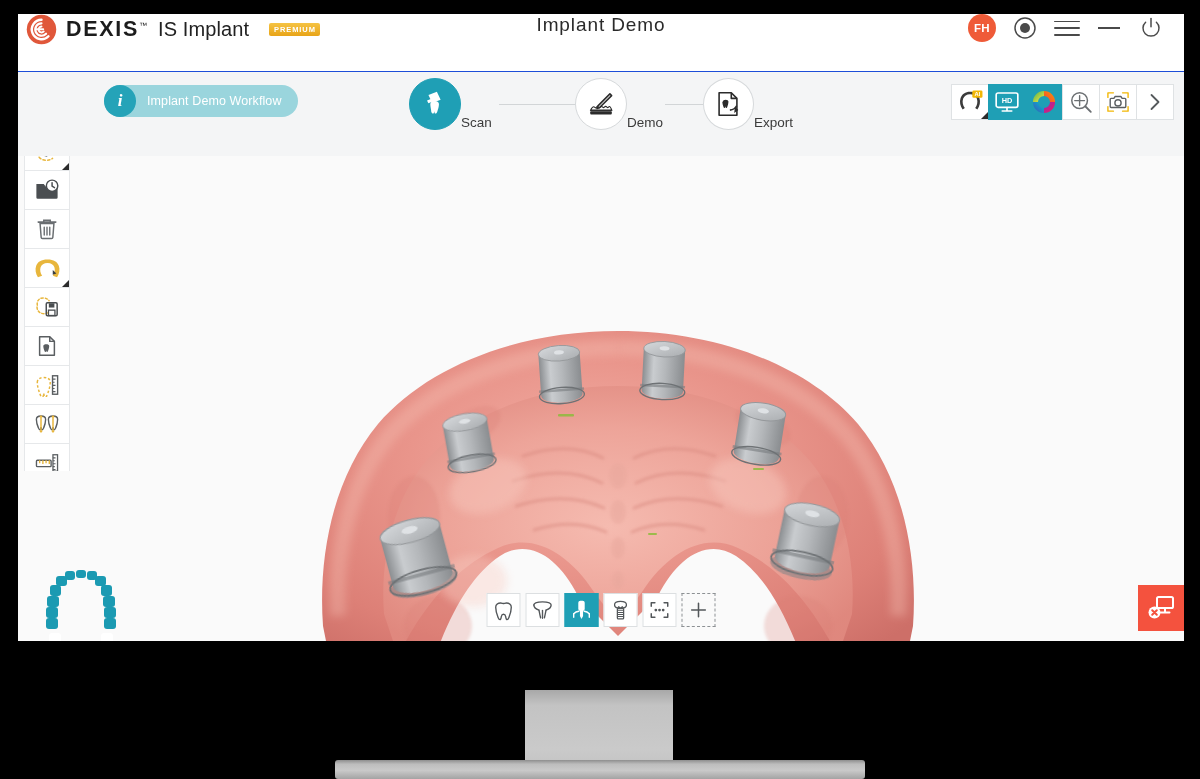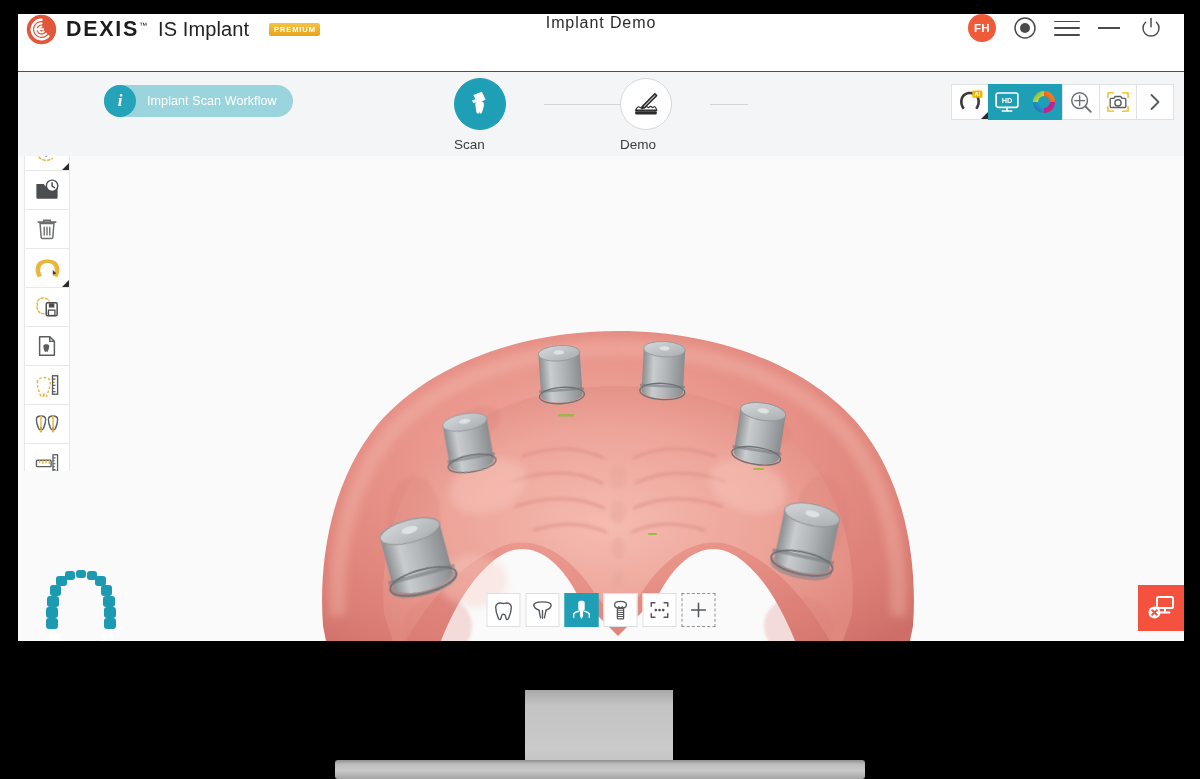--- a/index.html
+++ b/index.html
@@ -61,21 +61,21 @@
   }
   #premium {
     display: inline-block;
     background: linear-gradient(to bottom,#f5c344,#e8a417);
     color: #fff; font-size: 7.5px; font-weight: 700; letter-spacing: .9px;
     padding: 2px 4px 2px 5px; border-radius: 2px;
     margin-left: 20px; position: relative; top: -4px;
   }
   #doc-title {
     position: absolute; left: 0; right: 0; text-align: center;
-    font-size: 16px; color: #2a2a2a; letter-spacing: .9px;
+    font-size: 19px; color: #2a2a2a; letter-spacing: .9px;
     pointer-events: none;
   }
   #win-actions {
     margin-left: auto; display: flex; align-items: center;
     gap: 16px; padding-right: 20px; position: relative; z-index: 3;
   }
   #avatar {
     width: 28px; height: 28px; border-radius: 50%;
     background: #ef5b38; color: #fff;
     font-size: 11.5px; font-weight: 700; letter-spacing: .3px;
@@ -105,21 +105,21 @@
     font-size: 17px; font-weight: 700; font-style: italic;
     font-family: "Liberation Serif", serif;
   }
   #info-pill .txt { color: #ffffff; font-size: 12.5px; margin-left: 11px; letter-spacing: .1px; }
 
   
   #steps {
     position: absolute; left: 50%; transform: translateX(-50%);
     top: 6px; display: flex; align-items: flex-start;
   }
-  .step { width: 90px; display: flex; flex-direction: column; align-items: flex-start; cursor: pointer; }
+  .step { width: 90px; display: flex; flex-direction: row; align-items: flex-end; cursor: pointer; }
   .step .bub {
     width: 52px; height: 52px; border-radius: 50%;
     background: #fff; border: 1px solid #d6d9db;
     display: flex; align-items: center; justify-content: center;
   }
   .step.active .bub { background: #1f9fb5; border-color: #1f9fb5; }
   .step .lbl { margin-top: 7px; font-size: 13.5px; color: #3b3b3b; }
   .connector { width: 38px; height: 1px; background: #d2d5d7; margin-top: 26px; }
 
   
@@ -240,21 +240,21 @@
               <path d="M12 2.6v8.2" stroke="#4a4a4a" stroke-width="1.5" stroke-linecap="round"></path>
             </svg>
         </div>
       </div>
     </div>
 
     <div id="toolrow">
 
       <div id="info-pill">
         <div class="circ">i</div>
-        <div class="txt">Implant Scan Workflow</div>
+        <div class="txt">Implant Demo Workflow</div>
       </div>
 
       <div id="steps">
 
         <div class="step active">
           <div class="bub">
             <svg width="30" height="30" viewBox="0 0 32 32">
               <path d="M9 6.5l9-3.5 4 8.5-9 3.5z" fill="#fff"></path>
               <path d="M7.5 12.2l5.4-2.2 1.4 3-5.4 2.2z" fill="#fff"></path>
               <path d="M11 16c0-2 2-3.2 4.6-3.2S20.2 14 20.2 16c0 2.8-.9 5.6-1.8 8.2-.4 1.2-1 2-1.8 2-1 0-1.2-1.4-1.4-2.6-.2 1.2-.5 2.6-1.4 2.6-.8 0-1.4-.8-1.8-2C11.9 21.6 11 18.8 11 16z" fill="#fff"></path>
@@ -272,20 +272,32 @@
               <path d="M25.5 5.2l1.8 1.8-13 13-2.6.8.8-2.6z" fill="none" stroke="#2b2b2b" stroke-width="1.7" stroke-linejoin="round"></path>
               <path d="M4.5 22.5h23v1.2H4.5z" fill="#2b2b2b"></path>
               <path d="M5 22.5c1-2.2 2.2-3.6 3.2-3.6s1.4 1.2 2 1.2 1.1-1.4 2.1-1.4 1.4 1.3 2.1 1.3 1.2-1.4 2.2-1.4 1.4 1.3 2.1 1.3 1.2-1.4 2.2-1.4 1.7 1.3 2.3 1.3 1-1.1 1.8-1.1 1.6 1.5 2.5 3.8z" fill="none" stroke="#2b2b2b" stroke-width="1.2"></path>
               <rect x="4.5" y="23.8" width="23" height="3.4" rx="1" fill="#2b2b2b"></rect>
             </svg>
           </div>
           <div class="lbl">Demo</div>
         </div>
         <div class="connector"></div>
 
+        <div class="step">
+          <div class="bub">
+            <svg width="30" height="30" viewBox="0 0 32 32">
+              <path d="M6.5 4h13l6 6v18h-19z" fill="none" stroke="#2b2b2b" stroke-width="1.7" stroke-linejoin="round"></path>
+              <path d="M19.5 4v6h6" fill="none" stroke="#2b2b2b" stroke-width="1.7" stroke-linejoin="round"></path>
+              <path d="M10.5 13.5c0-1.3 1.3-2.1 3-2.1s3 .8 3 2.1c0 1.9-.6 3.7-1.2 5.4-.3.8-.6 1.4-1.2 1.4-.6 0-.8-1-.9-1.8-.2.8-.4 1.8-.9 1.8-.5 0-.9-.6-1.2-1.4-.6-1.7-1.2-3.5-1.2-5.4z" fill="#2b2b2b"></path>
+              <path d="M18 22.5c3.5-.4 6-2 7.2-4.6" fill="none" stroke="#2b2b2b" stroke-width="1.7"></path>
+              <path d="M22.6 25.6l4.4-3.2-3.6-3.6z" fill="#2b2b2b"></path>
+            </svg>
+          </div>
+          <div class="lbl">Export</div>
+        </div>
       </div>
 
       <div id="right-tools">
         <div class="rtool">
           <svg width="26" height="24" viewBox="0 0 28 26">
             <path d="M6 21c-2.6-3.4-3.6-8-2.2-12.2C5.2 4.6 9 2 14 2s8.8 2.6 10.2 6.8C25.6 13 24.6 17.6 22 21l-2.4-1.6c2.2-2.8 3-6.6 1.9-10C20.4 6.4 17.5 4.5 14 4.5S7.6 6.4 6.5 9.4c-1.1 3.4-.3 7.2 1.9 10z" fill="#3b3b3b"></path>
             <path d="M7.2 10.2l2.3-.7.8 2.5-2.3.7zm3.4-1.1l2.4-.5.5 2.6-2.4.5zm3.6-.6h2.4l.2 2.6h-2.4zm3.6.2l2.4.5-.4 2.6-2.4-.5z" fill="#fff"></path>
             <rect x="16.5" y="0.5" width="11" height="8" rx="1.5" fill="#f2b705"></rect>
             <text x="22" y="6.6" font-family="Liberation Sans, sans-serif" font-size="6.2" font-weight="bold" fill="#fff" text-anchor="middle">AI</text>
           </svg>

